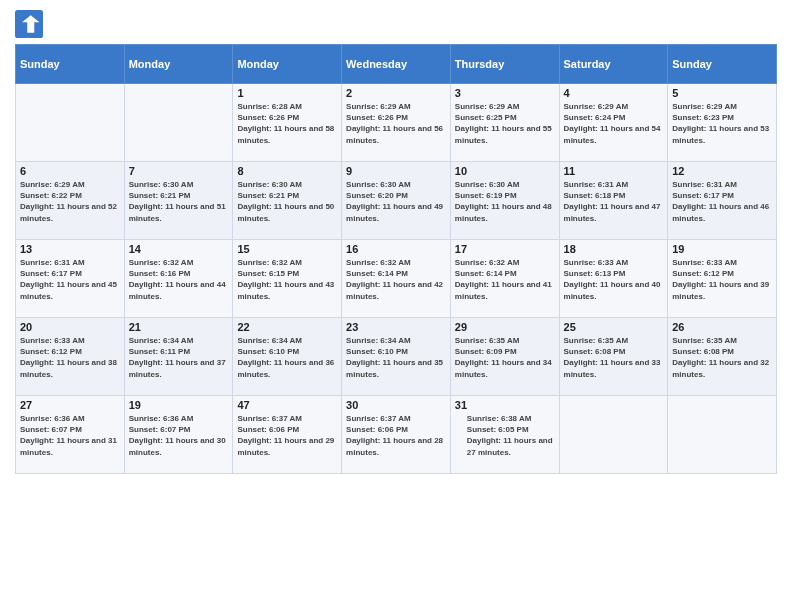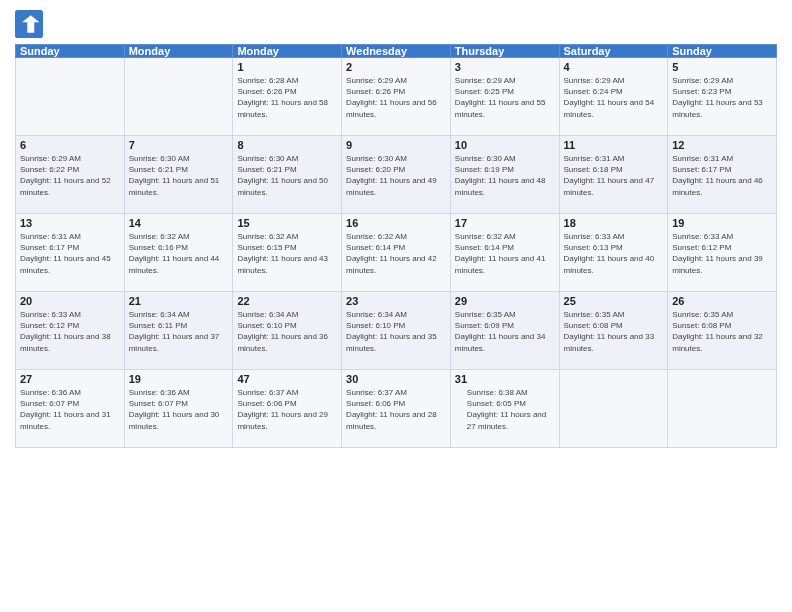--- a/index.html
+++ b/index.html
@@ -56,21 +56,21 @@
     table {
       width: 100%;
       border-collapse: collapse;
       table-layout: fixed;
     }
     thead tr th {
       background-color: #3a78c9;
       color: #fff;
       font-size: 11px;
       font-weight: bold;
-      padding: 0 4px;
+      padding: 13px 4px;
       text-align: left;
       border: 1px solid #5a8fd0;
     }
     tbody tr td {
       vertical-align: top;
       border: 1px solid #d0d8e8;
       padding: 3px 4px;
       font-size: 8.5px;
       color: #333;
       background: #fff;
@@ -86,20 +86,21 @@
       font-size: 11px;
       font-weight: bold;
       color: #222;
       display: block;
       margin-bottom: 2px;
     }
     .day-info {
       font-size: 8px;
       color: #444;
       line-height: 1.4;
+      font-weight: bold;
     }
   </style>
 </head>
 <body>
 
 <div class="page">
   <div class="header">
     <div class="logo">
       <svg class="logo-icon" viewBox="0 0 32 32">
         <rect x="0" y="0" width="32" height="32" rx="3" fill="#3a78c9"></rect>

